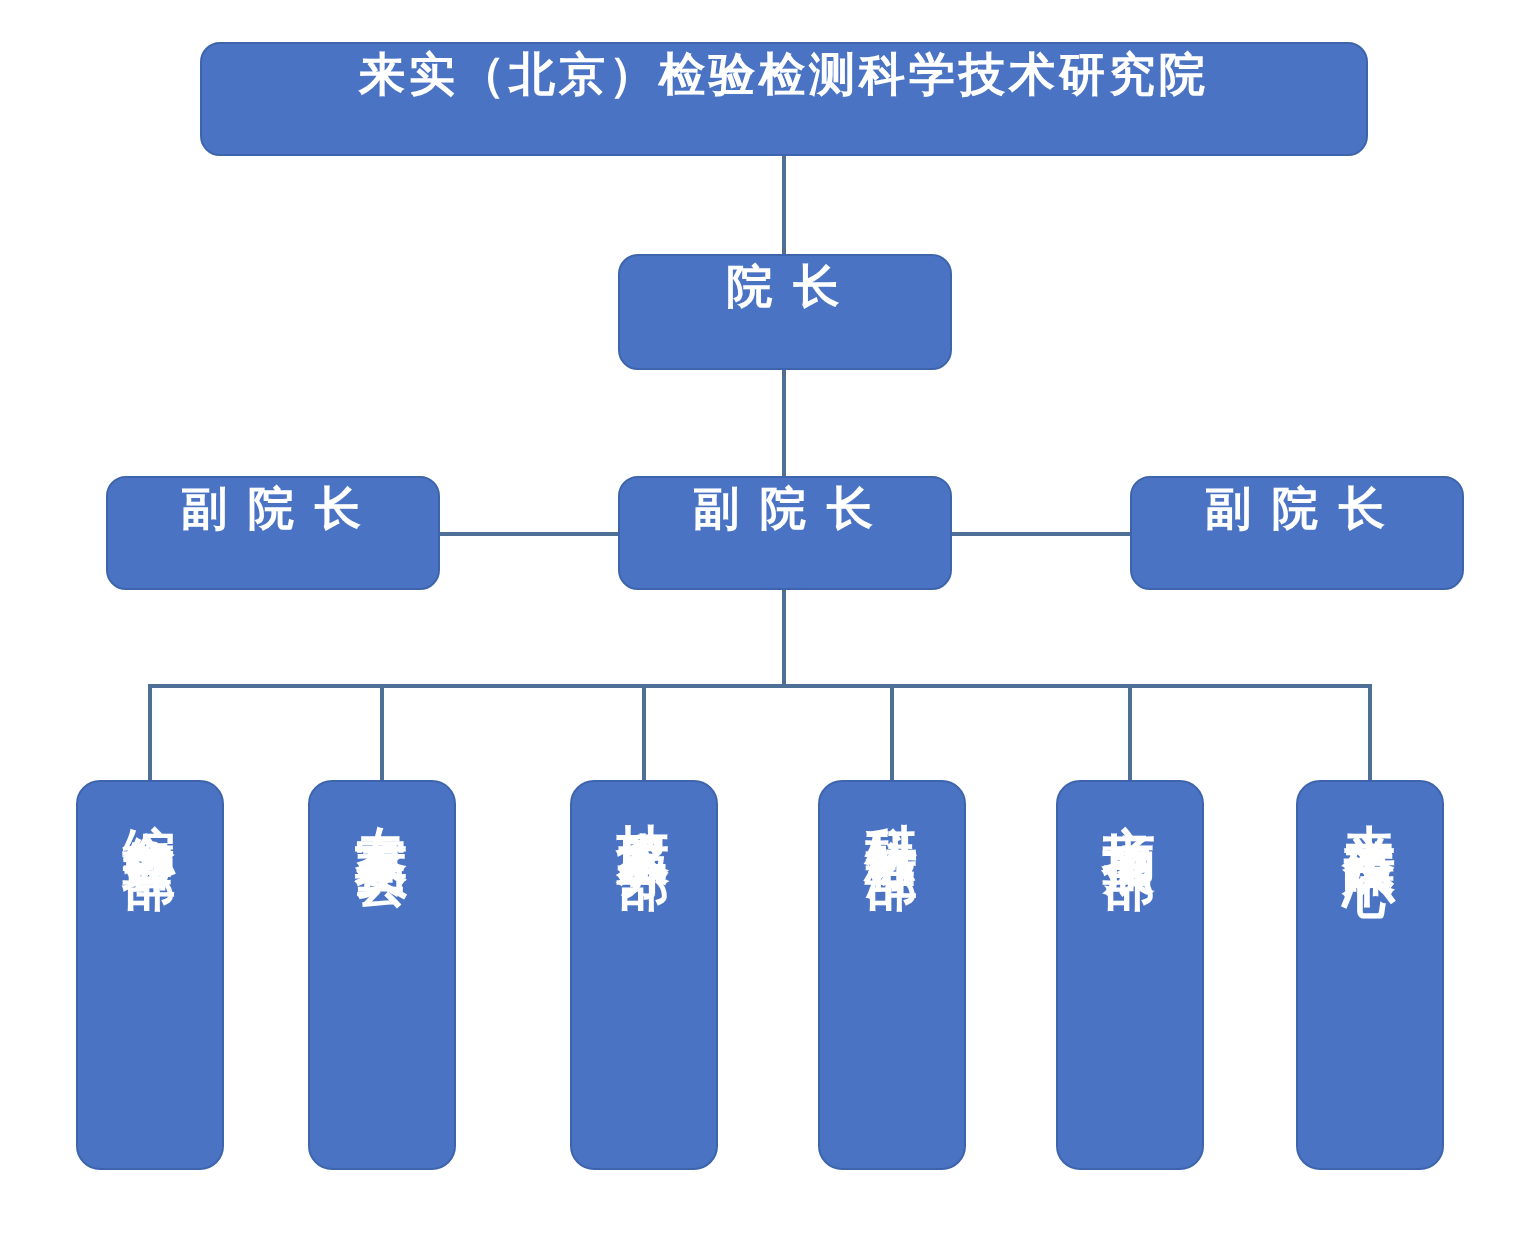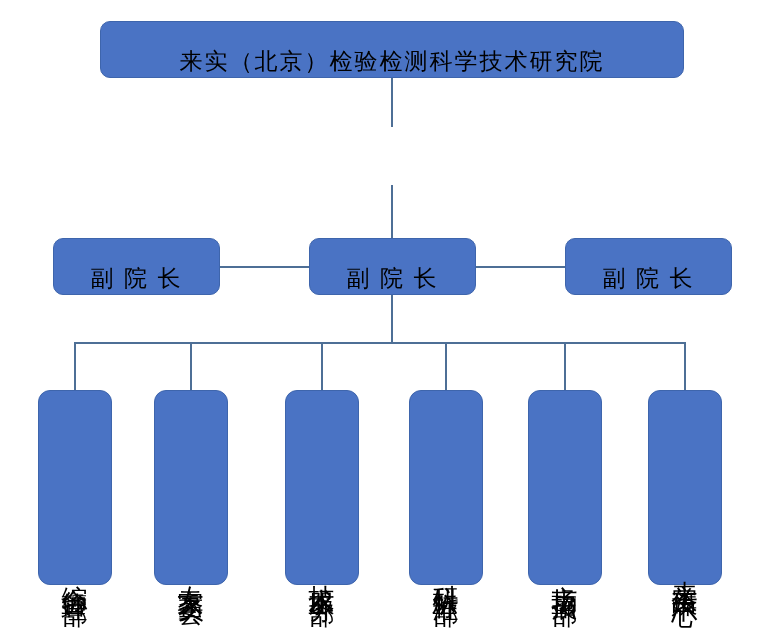--- a/index.html
+++ b/index.html
@@ -12,26 +12,26 @@
     position: relative;
     width: 768px;
     height: 630px;
     background: #ffffff;
     overflow: hidden;
   }
   .node {
     position: absolute;
     background: #4A73C4;
     border: 1.5px solid #3E65AC;
-    color: #000000;
+    color: #ffffff;
     display: flex;
-    align-items: flex-end;
+    align-items: flex-start;
     justify-content: center;
     box-sizing: border-box;
-    font-weight: 400;
+    font-weight: 700;
   }
   .hnode {
     border-radius: 10px;
     font-size: 23px;
   }
   .hnode .lbl {
     letter-spacing: 2px;
     white-space: pre;
   }
   .vnode {
@@ -91,20 +91,23 @@
   <div class="line drop" id="drop-2"></div>
   <div class="line drop" id="drop-3"></div>
   <div class="line drop" id="drop-4"></div>
   <div class="line drop" id="drop-5"></div>
   <div class="line drop" id="drop-6"></div>
 
   <div class="node hnode" id="root-node">
     <span class="lbl">来实（北京）检验检测科学技术研究院</span>
   </div>
 
+  <div class="node hnode" id="president-node">
+    <span class="lbl">院 长</span>
+  </div>
 
   <div class="node hnode" id="vp-left">
     <span class="lbl">副 院 长</span>
   </div>
   <div class="node hnode" id="vp-center">
     <span class="lbl">副 院 长</span>
   </div>
   <div class="node hnode" id="vp-right">
     <span class="lbl">副 院 长</span>
   </div>

